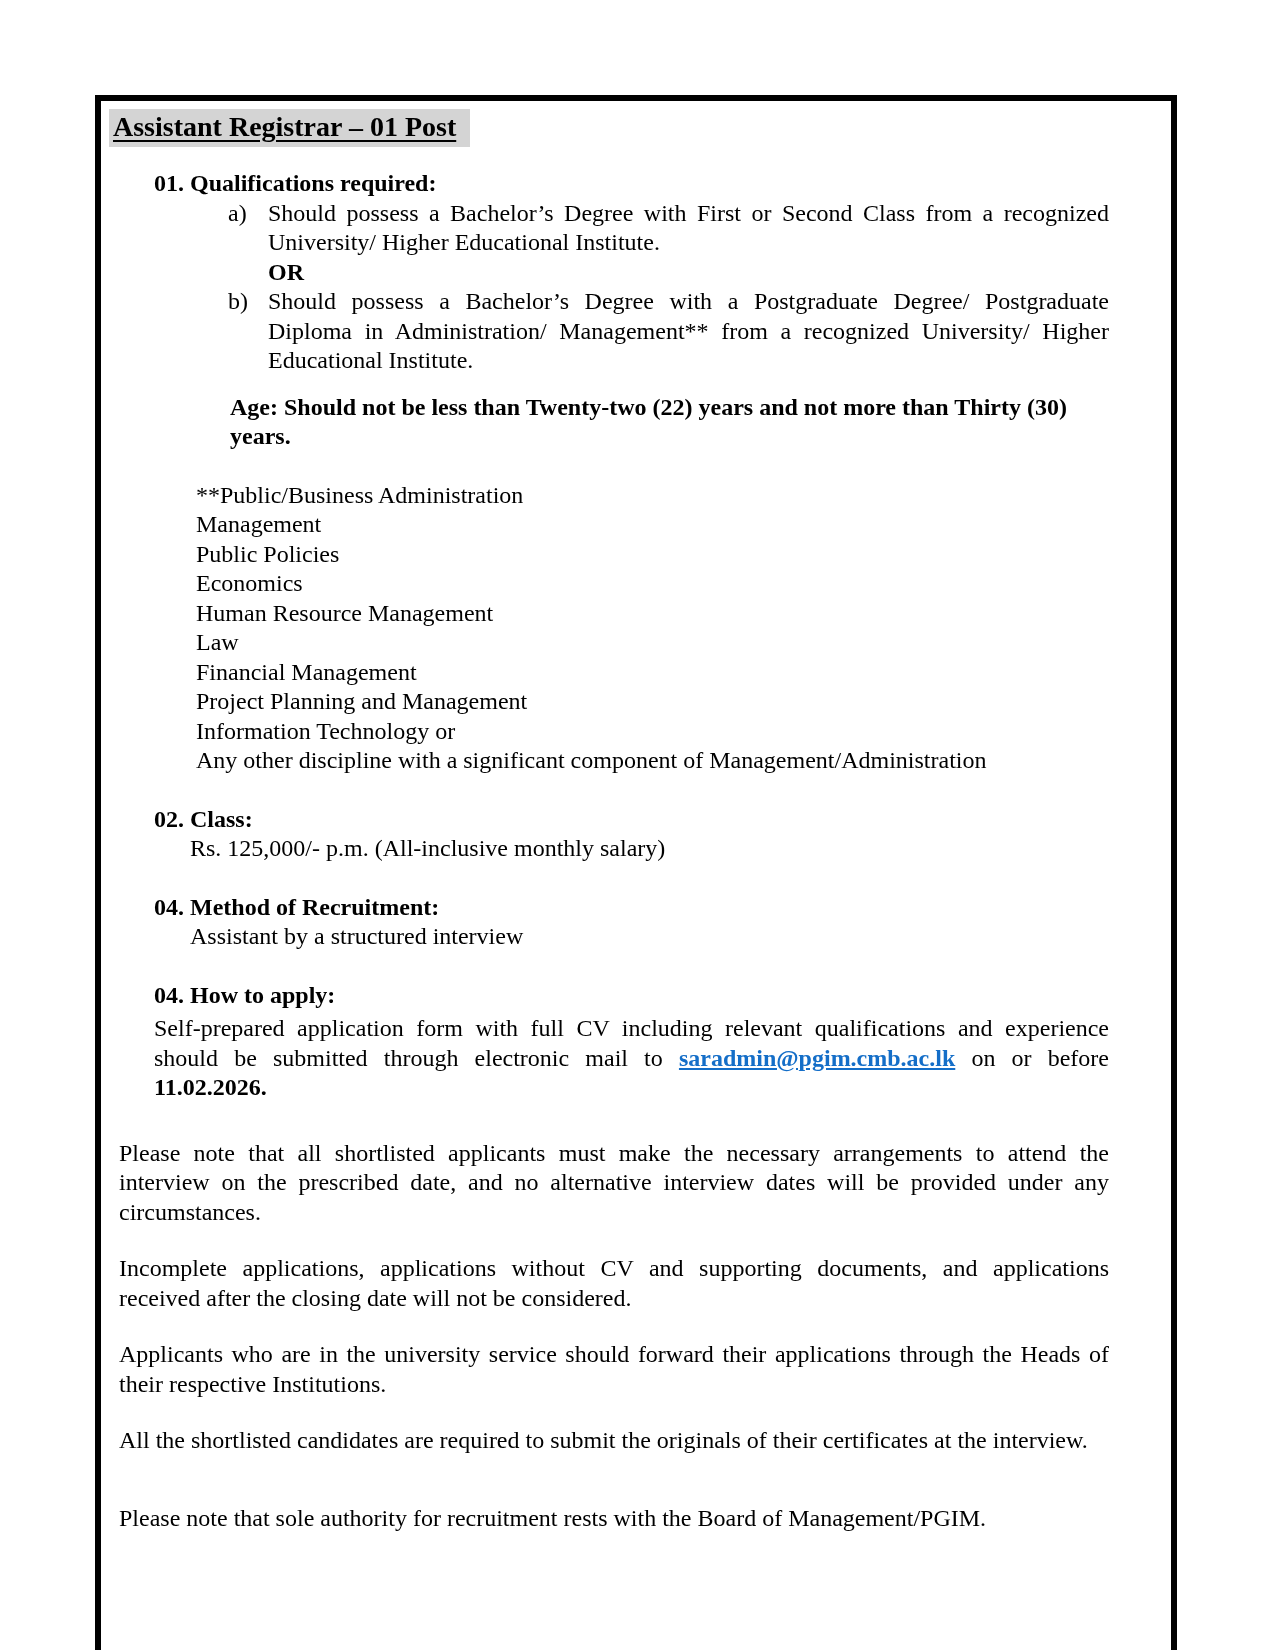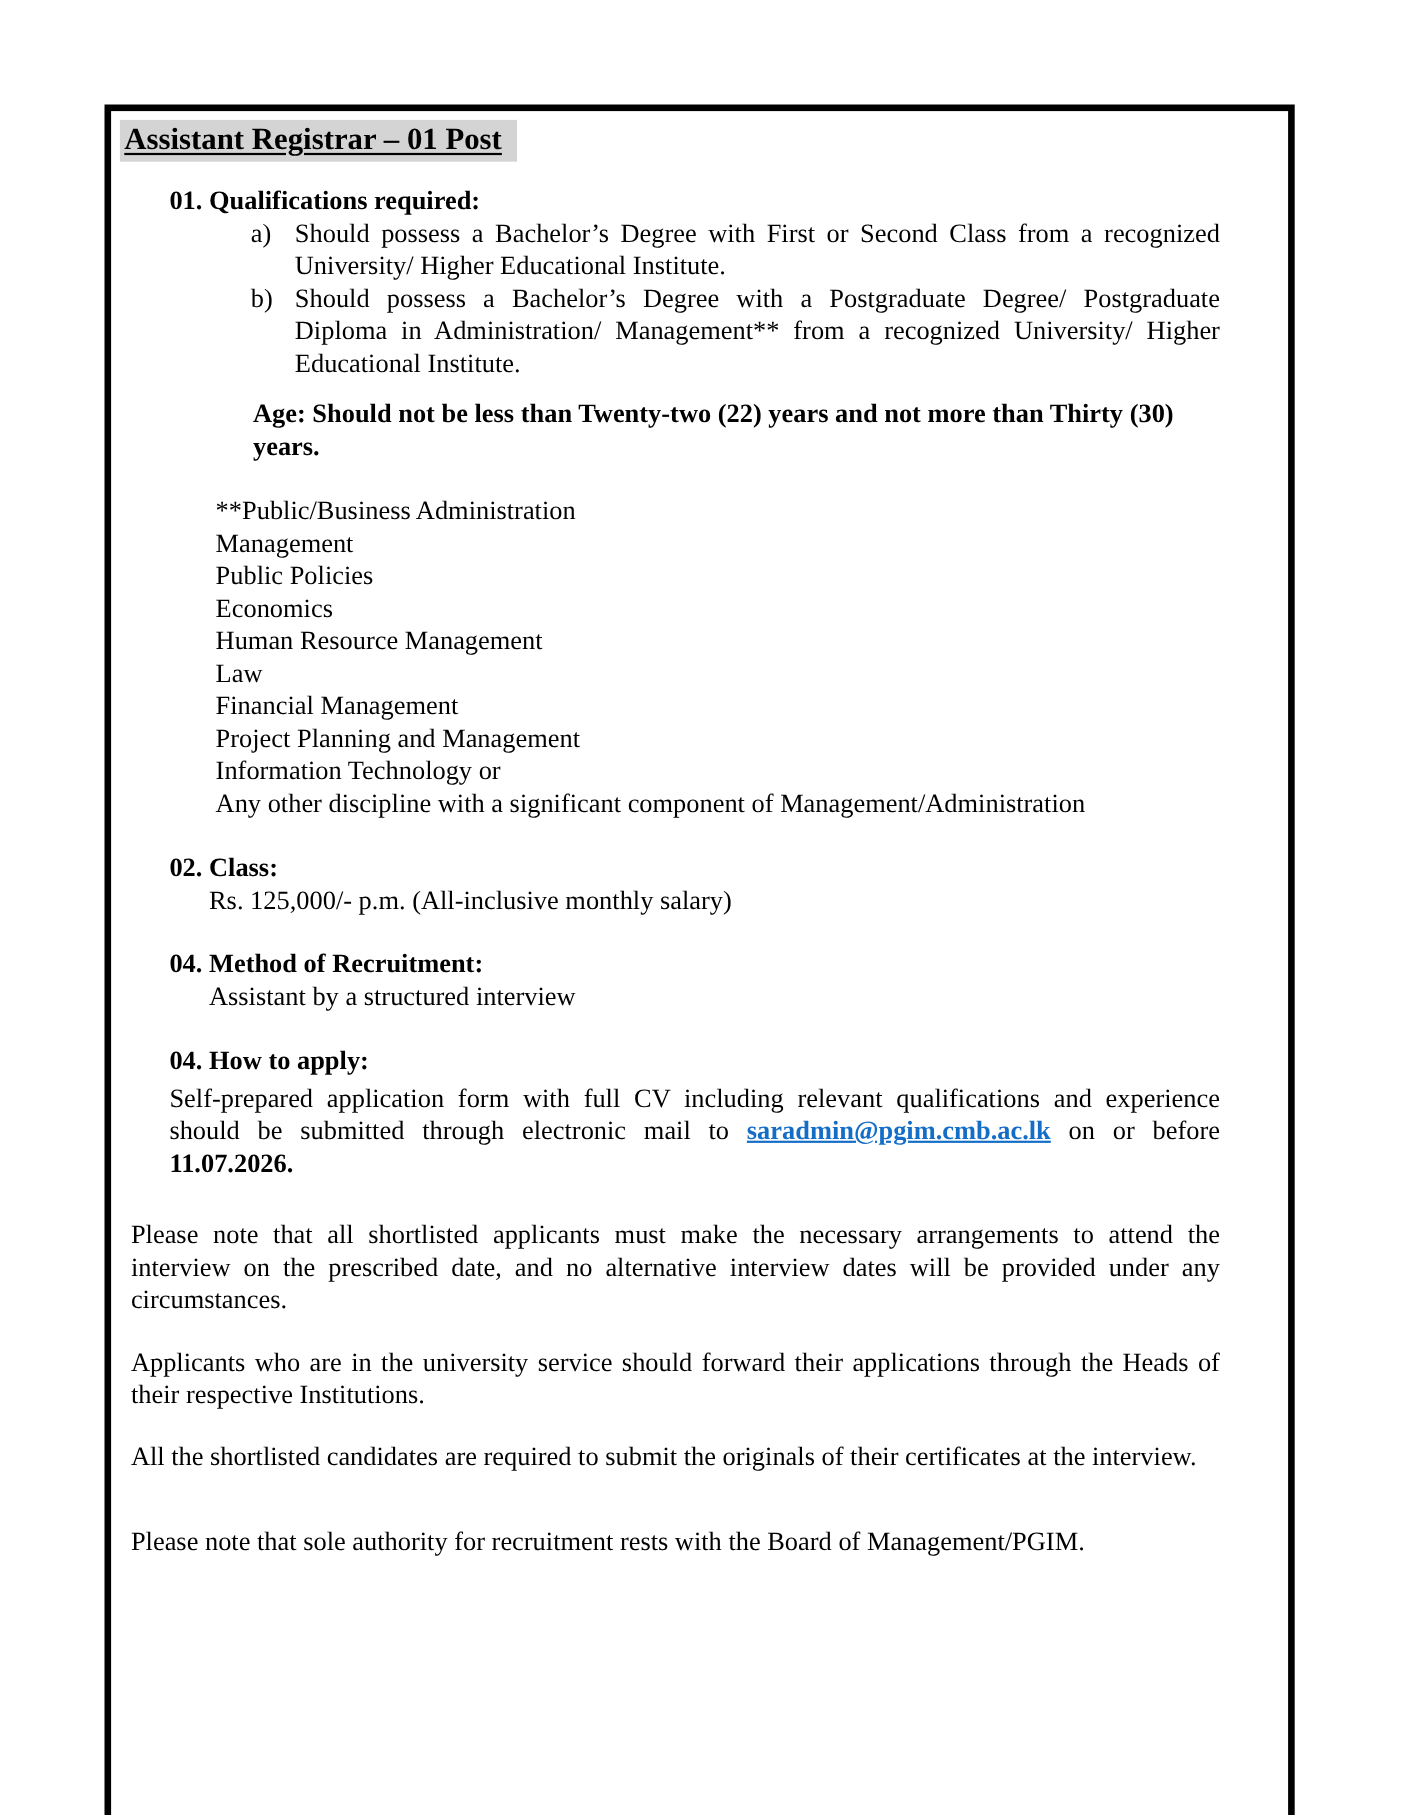--- a/index.html
+++ b/index.html
@@ -71,20 +71,21 @@
     <div class="sec-heading">
       <span>01.</span>
       <span>Qualifications required:</span>
     </div>
 
     <div class="qual-item">
       <span class="qual-label">a)</span>
       <div class="qual-text">Should possess a Bachelor’s Degree with First or Second Class from a recognized University/ Higher Educational Institute.</div>
     </div>
 
+    <div class="qual-or">OR</div>
 
     <div class="qual-item">
       <span class="qual-label">b)</span>
       <div class="qual-text">Should possess a Bachelor’s Degree with a Postgraduate Degree/ Postgraduate Diploma in Administration/ Management** from a recognized University/ Higher Educational Institute.</div>
     </div>
 
     <div class="age-note">Age: Should not be less than Twenty-two (22) years and not more than Thirty (30) years.</div>
 
     <div class="disciplines">
       <div class="discipline">**Public/Business Administration</div>
@@ -114,23 +115,24 @@
       <span>Method of Recruitment:</span>
     </div>
     <p class="sec-body">Assistant by a structured interview</p>
   </section>
 
   <section class="section sec-4">
     <div class="sec-heading">
       <span>04.</span>
       <span>How to apply:</span>
     </div>
-    <p class="apply-body"><span>Self-prepared application form with full CV including relevant qualifications and experience should be submitted through electronic mail to </span><a class="email-link">saradmin@pgim.cmb.ac.lk</a><span> on or before </span><span class="deadline">11.07.2026.</span></p>
+    <p class="apply-body"><span>Self-prepared application form with full CV including relevant qualifications and experience should be submitted through electronic mail to </span><a class="email-link">saradmin@pgim.cmb.ac.lk</a><span> on or before </span><span class="deadline">11.02.2026.</span></p>
   </section>
 
   <div class="notes">
     <p class="note">Please note that all shortlisted applicants must make the necessary arrangements to attend the interview on the prescribed date, and no alternative interview dates will be provided under any circumstances.</p>
+    <p class="note">Incomplete applications, applications without CV and supporting documents, and applications received after the closing date will not be considered.</p>
     <p class="note">Applicants who are in the university service should forward their applications through the Heads of their respective Institutions.</p>
     <p class="note">All the shortlisted candidates are required to submit the originals of their certificates at the interview.</p>
     <p class="note note-last">Please note that sole authority for recruitment rests with the Board of Management/PGIM.</p>
   </div>
 
 </div>
 
 </body></html>

